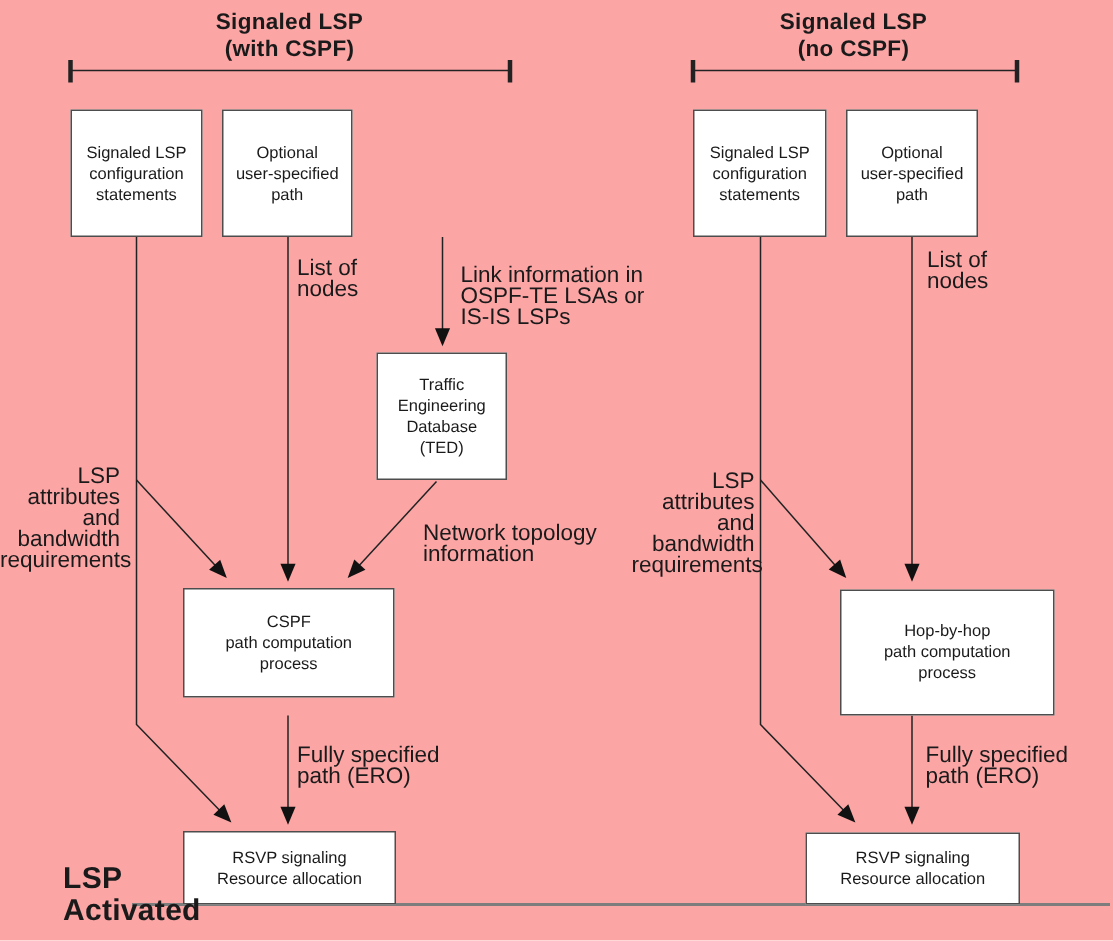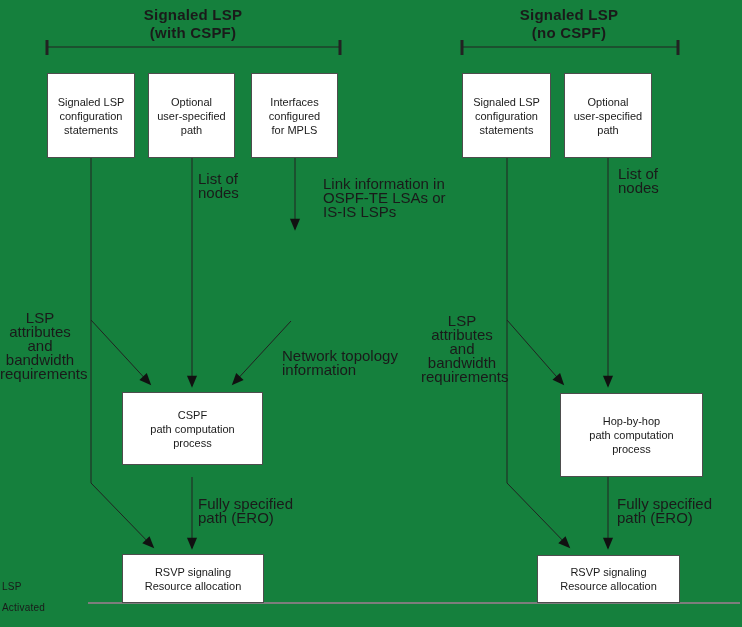--- a/index.html
+++ b/index.html
@@ -1,20 +1,20 @@
 <!DOCTYPE html>
 <html><head>
 <meta charset="utf-8">
 <style>
   html, body { margin: 0; padding: 0; background: #ffffff; }
   .canvas {
     position: relative;
     width: 742px;
     height: 627px;
-    background: #15803d;
+    background: #fca5a5;
     font-family: "Liberation Sans", sans-serif;
     color: #1a1a1a;
     overflow: hidden;
   }
   svg.wires { position: absolute; left: 0; top: 0; width: 742px; height: 627px; }
   .box {
     position: absolute;
     border: 1px solid #4d4d4d;
     background: #ffffff;
     display: flex;
@@ -25,37 +25,38 @@
     line-height: 14px;
     white-space: pre-line;
     box-sizing: border-box;
   }
   .lbl {
     position: absolute;
     font-size: 15px;
     line-height: 14px;
     white-space: pre-line;
   }
-  .lbl.center { text-align: center; }
+  .lbl.center { text-align: right; }
   .title {
     position: absolute;
     font-weight: bold;
     font-size: 15px;
     line-height: 18px;
     text-align: center;
     white-space: pre-line;
     letter-spacing: 0.2px;
   }
   .footer {
     position: absolute;
-    font-weight: normal;
-    font-size: 10px;
+    font-weight: bold;
+    font-size: 20px;
     line-height: 21px;
     white-space: pre-line;
     letter-spacing: 0.2px;
+    margin-left: 40px;
   }
 </style>
 </head>
 <body>
 
 <div class="canvas">
 
   <svg class="wires" viewBox="0 0 742 627" stroke="#222222" stroke-width="1" fill="none">
     <defs>
       <marker id="ah" viewBox="0 0 10 10" refX="8.5" refY="5" markerWidth="14" markerHeight="12" orient="auto" markerUnits="userSpaceOnUse">
@@ -94,44 +95,45 @@
 (with CSPF)</div>
   <div class="title" style="left:479px; top:6px; width:180px;">Signaled LSP
 (no CSPF)</div>
 
   <div class="box" style="left:47px; top:73px; width:88px; height:85px;">Signaled LSP
 configuration
 statements</div>
   <div class="box" style="left:148px; top:73px; width:87px; height:85px;">Optional
 user-specified
 path</div>
-  <div class="box" style="left:251px; top:73px; width:87px; height:85px;">Interfaces
-configured
-for MPLS</div>
+  <div class="box" style="left:251px; top:235px; width:87px; height:85px;">Traffic
+Engineering
+Database
+(TED)</div>
   <div class="box" style="left:122px; top:392px; width:141px; height:73px;">CSPF
 path computation
 process</div>
   <div class="box" style="left:122px; top:554px; width:142px; height:49px;">RSVP signaling
 Resource allocation</div>
 
   <div class="box" style="left:462px; top:73px; width:89px; height:85px;">Signaled LSP
 configuration
 statements</div>
   <div class="box" style="left:564px; top:73px; width:88px; height:85px;">Optional
 user-specified
 path</div>
   <div class="box" style="left:536px; top:393px; width:143px; height:84px;margin-left:24px;">Hop-by-hop
 path computation
 process</div>
   <div class="box" style="left:537px; top:555px; width:143px; height:48px;">RSVP signaling
 Resource allocation</div>
 
   <div class="lbl" style="left:198px; top:172px;">List of
 nodes</div>
-  <div class="lbl" style="left:307px; top:177px;margin-left:16px;">Link information in
+  <div class="lbl" style="left:307px; top:177px;">Link information in
 OSPF-TE LSAs or
 IS-IS LSPs</div>
   <div class="lbl center" style="left:0px; top:311px; width:80px;">LSP attributes
 and bandwidth
 requirements</div>
   <div class="lbl" style="left:282px; top:349px;">Network topology
 information</div>
   <div class="lbl" style="left:198px; top:497px;">Fully specified
 path (ERO)</div>
 

